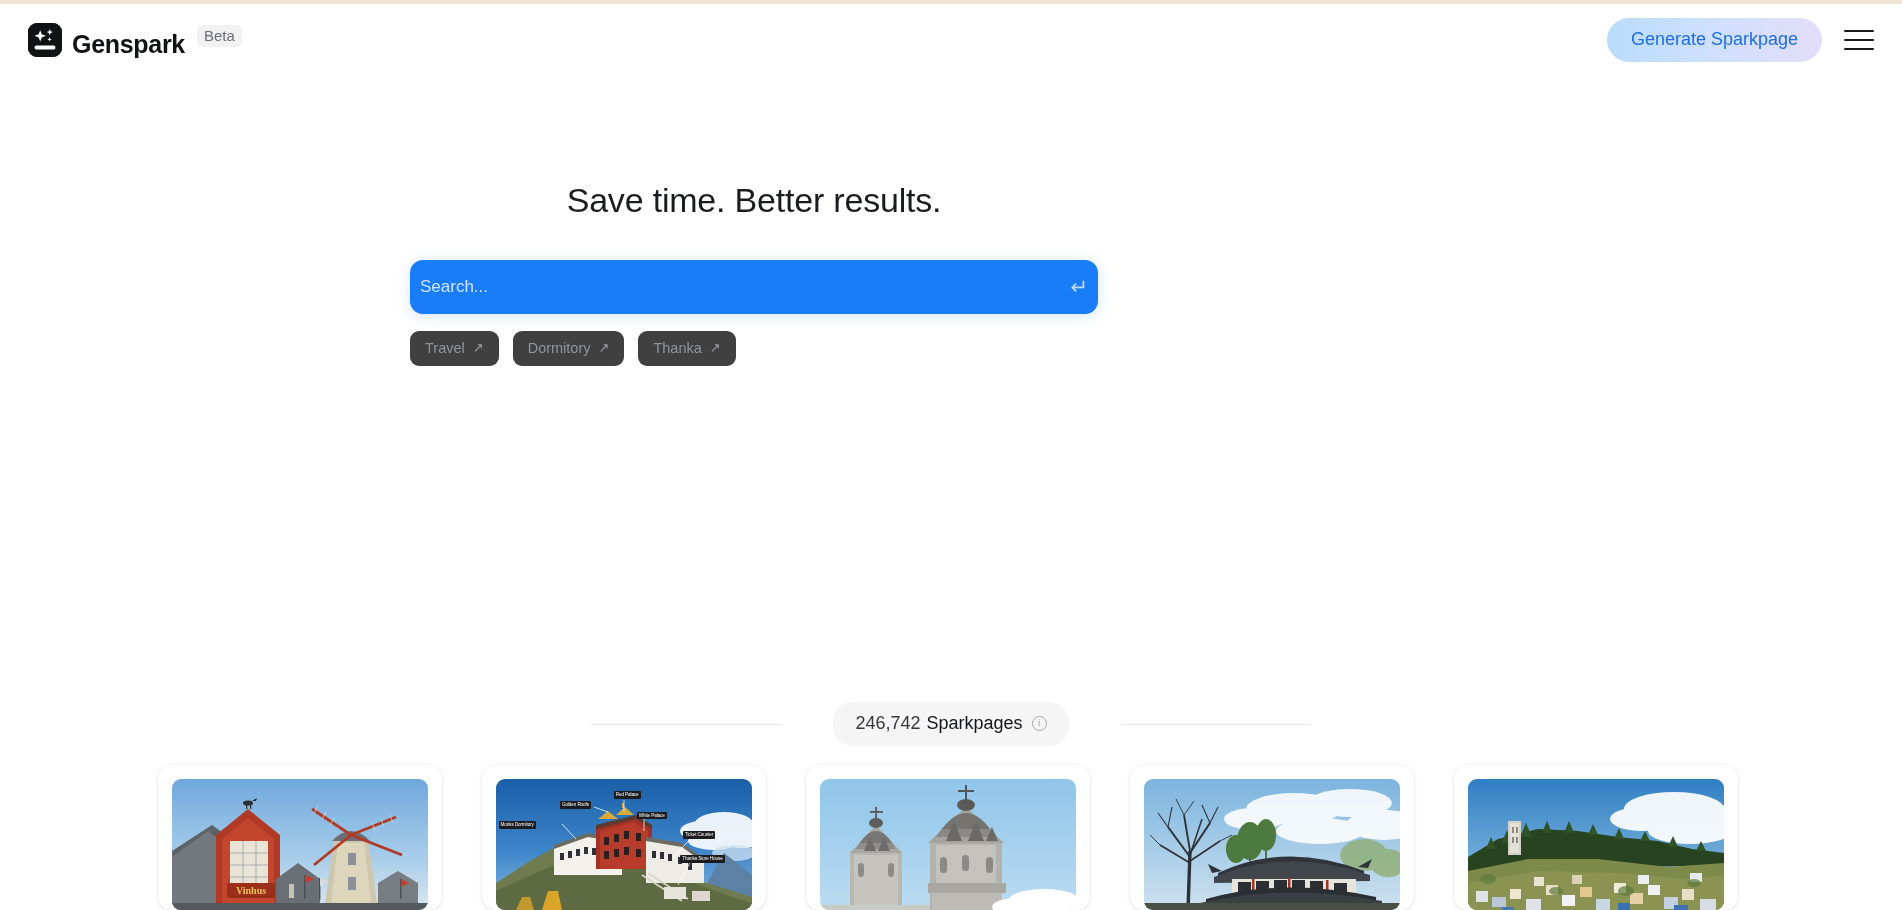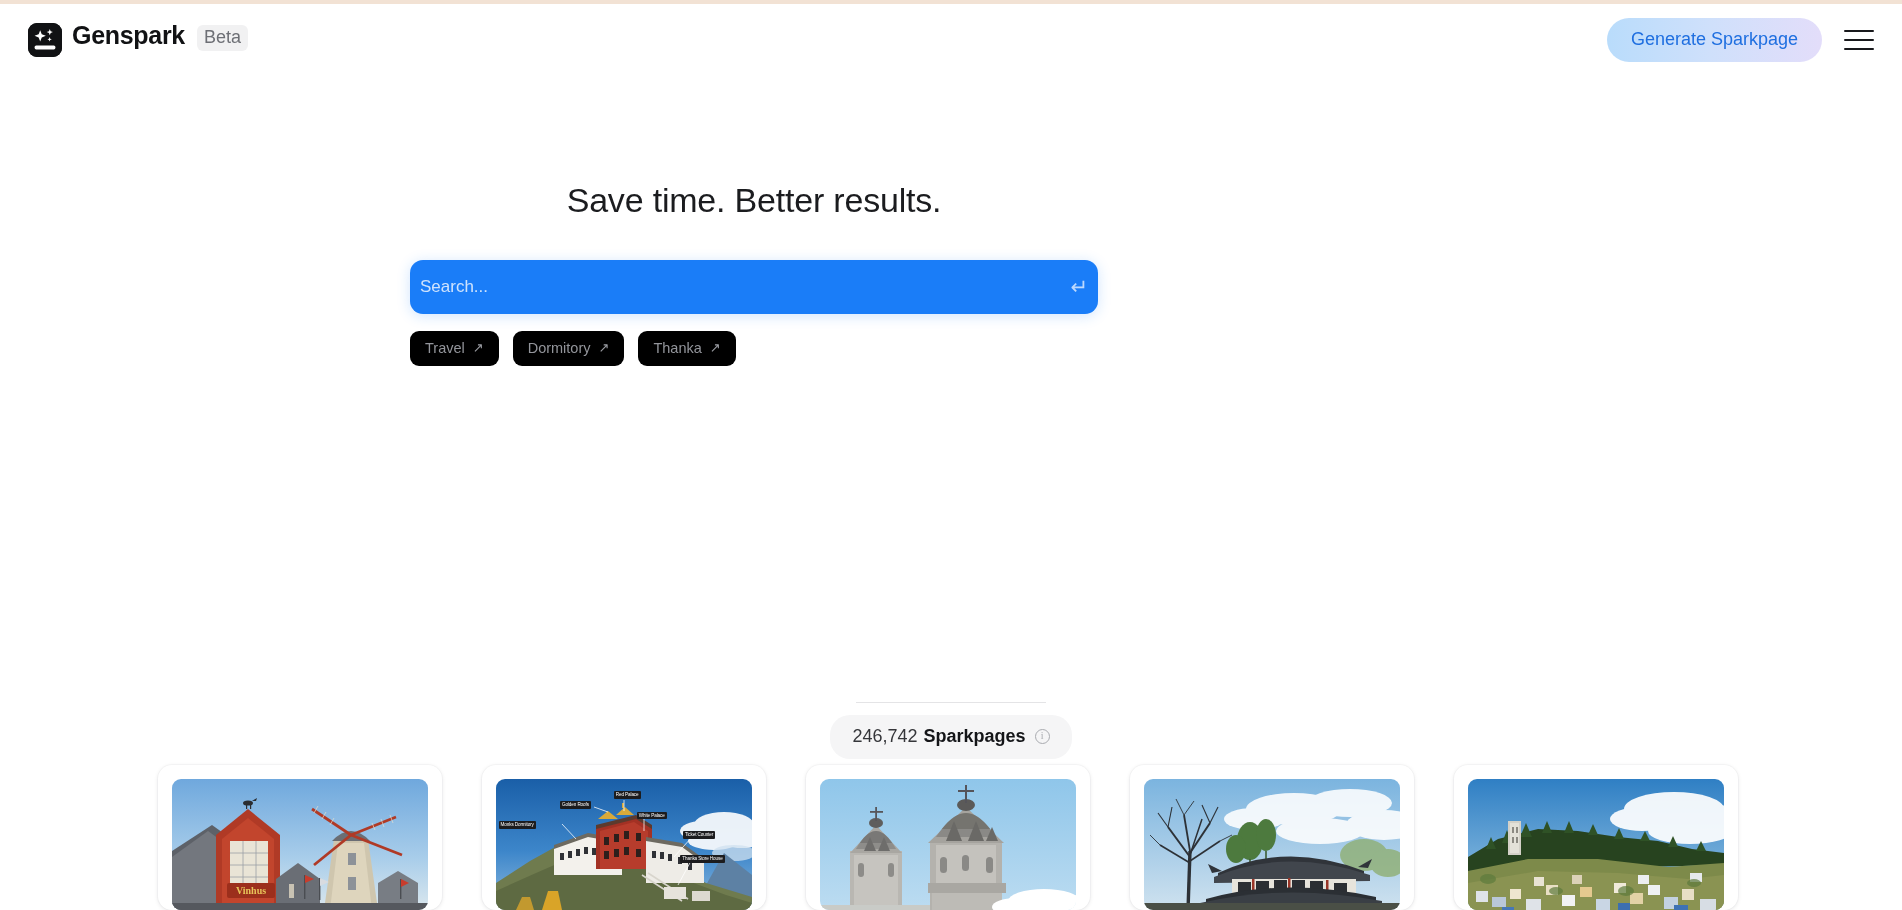--- a/index.html
+++ b/index.html
@@ -19,21 +19,21 @@
     background: #f2e2d4;
   }
 
   
   .header {
     position: absolute; top: 4px; left: 0;
     width: 1902px; height: 72px;
     display: flex; align-items: center;
   }
   .brand {
-    display: flex; align-items: flex-start;
+    display: flex; align-items: flex-end;
     margin-left: 28px;
     gap: 10px;
   }
   .logo-mark {
     width: 34px; height: 34px;
     background: #111214;
     border-radius: 9px;
     position: relative;
     flex: none;
   }
@@ -44,21 +44,21 @@
     color: #111214;
     letter-spacing: -0.3px;
     line-height: 1;
   }
   .beta-badge {
     align-self: flex-start;
     margin-top: 2px;
     margin-left: 2px;
     background: #f1f1f2;
     color: #6d6f75;
-    font-size: 18px;
+    font-size: 15px;
     border-radius: 6px;
     padding: 2px 7px 3px;
     line-height: 1.15;
   }
   .header-right {
     margin-left: auto;
     display: flex; align-items: center;
     gap: 22px;
     margin-right: 28px;
   }
@@ -131,59 +131,58 @@
     user-select: none;
   }
 
   .chips {
     margin-top: 17px;
     width: 688px;
     display: flex;
     gap: 14px;
   }
   .chip {
-    background: #000000;
+    background: #404040;
     border: none;
     border-radius: 9px;
     color: #93959b;
     font-family: inherit;
     font-size: 14.5px;
     padding: 9px 15px 10px;
     display: inline-flex; align-items: center; gap: 8px;
     cursor: pointer;
     white-space: nowrap;
   }
   .chip .arrow { font-size: 13px; color: #9b9da3; }
 
   
   .counter-row {
     position: absolute;
     top: 702px; left: 0; width: 1902px;
     display: flex; align-items: center; justify-content: center;
-    gap: 12px;
-    flex-direction: column;
+    gap: 4px;
   }
   .divider {
     width: 190px; height: 1px;
     background: #e4e4e6;
   }
   .counter-pill {
     background: #f5f5f6;
     border-radius: 20px;
     padding: 11px 22px 12px;
     display: inline-flex; align-items: center; gap: 9px;
     margin: 0 48px;
     white-space: nowrap;
     cursor: default;
   }
   .counter-num {
     font-size: 18px; color: #35363a; font-weight: 400;
   }
   .counter-label {
-    font-size: 18px; color: #141518; font-weight: 700;
+    font-size: 18px; color: #141518; font-weight: 400;
     margin-left: -3px;
   }
   .info-icon {
     width: 15px; height: 15px;
     border-radius: 50%;
     border: 1.3px solid #a9abb0;
     color: #a9abb0;
     font-size: 10px;
     line-height: 12.5px;
     text-align: center;

